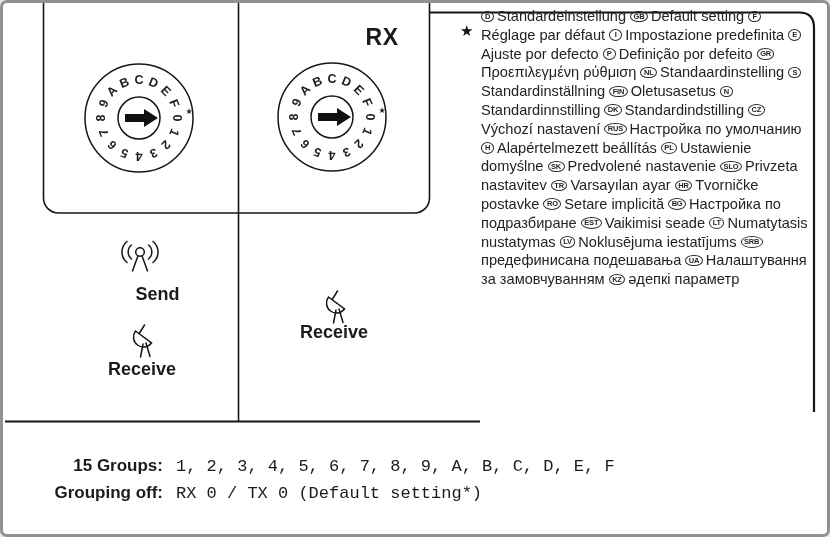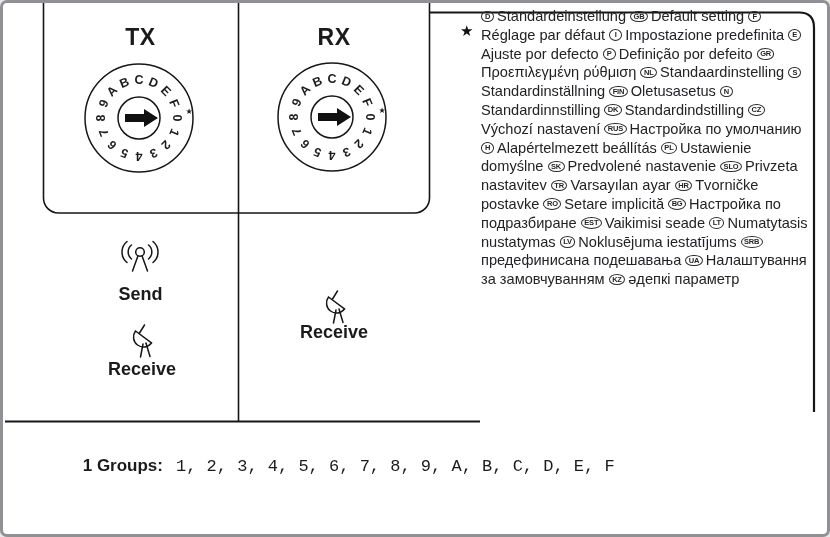--- a/index.html
+++ b/index.html
@@ -64,22 +64,21 @@
 
     <rect x="40.5" y="-18" width="386" height="228" rx="15" fill="none" stroke="#161618" stroke-width="1.6"></rect>
 
     <line x1="235.5" y1="0" x2="235.5" y2="418.5" stroke="#161618" stroke-width="1.6"></line>
 
     <line x1="2" y1="418.5" x2="477" y2="418.5" stroke="#161618" stroke-width="2"></line>
 
     <path d="M 426,9.5 H 796 Q 811,9.5 811,24.5 V 409" fill="none" stroke="#161618" stroke-width="2.2"></path>
   </svg>
 
-  <div class="abs col-label" style="left:40px;top:21px;width:195px;">TX</div>
-  <div class="abs col-label" style="left:235px;top:21px;width:192px;">RX</div>
+  <div class="abs col-label" style="left:235px;top:21px;width:192px;padding-left:48px;">RX</div>
 
   <svg class="dial-svg dial" width="120" height="120" viewBox="-60 -60 120 120" style="left:76px;top:55px;">
     <circle cx="0" cy="0" r="54" fill="none" stroke="#161618" stroke-width="1.5"></circle>
     <circle cx="0" cy="0" r="21" fill="none" stroke="#161618" stroke-width="1.5"></circle>
     <polygon points="-14,-4 5,-4 5,-9 19,0 5,9 5,4 -14,4" fill="#111"></polygon>
     <g class="dial-chars">
         <text class="dial-ch" transform="translate(38.00 0.00) rotate(90)">0</text>
         <text class="dial-ch" transform="translate(35.11 14.54) rotate(112.5)">1</text>
         <text class="dial-ch" transform="translate(26.87 26.87) rotate(135)">2</text>
         <text class="dial-ch" transform="translate(14.54 35.11) rotate(157.5)">3</text>
@@ -126,21 +125,21 @@
 
   <svg class="icon-svg" width="48" height="46" viewBox="-24 -28 48 46" style="left:113px;top:232px;" fill="none" stroke="#161618" stroke-width="1.5" stroke-linecap="round">
     <circle cx="0" cy="-11" r="4.3"></circle>
     <path d="M -2,-7.2 L -7.5,8"></path>
     <path d="M 2,-7.2 L 7.5,8"></path>
     <path d="M -8.5,-18 A 9 9 0 0 0 -8.5,-4"></path>
     <path d="M -13,-21.5 A 13.5 13.5 0 0 0 -13,-0.5"></path>
     <path d="M 8.5,-18 A 9 9 0 0 1 8.5,-4"></path>
     <path d="M 13,-21.5 A 13.5 13.5 0 0 1 13,-0.5"></path>
   </svg>
-  <div class="abs legend-label" style="left:40px;top:281px;width:195px;">Send</div>
+  <div class="abs legend-label" style="left:57px;top:281px;width:195px;">Send</div>
 
   <svg class="icon-svg" width="44" height="44" viewBox="-22 -26 44 44" style="left:119px;top:317px;" fill="none" stroke="#161618" stroke-width="1.5" stroke-linecap="round">
     <path d="M -8.5,-15 L 7.5,-3 A 10 10 0 0 1 -8.5,-15 Z"></path>
     <line x1="-4.5" y1="-13" x2="0.5" y2="-21"></line>
     <line x1="-1" y1="-2" x2="-3.5" y2="11"></line>
     <line x1="2" y1="-3" x2="6" y2="10.5"></line>
   </svg>
   <div class="abs legend-label" style="left:40px;top:356px;width:198px;">Receive</div>
 
   <svg class="icon-svg" width="44" height="44" viewBox="-22 -26 44 44" style="left:312px;top:283px;" fill="none" stroke="#161618" stroke-width="1.5" stroke-linecap="round">
@@ -151,17 +150,20 @@
   </svg>
   <div class="abs legend-label" style="left:235px;top:319px;width:192px;">Receive</div>
 
   <div class="abs note-star">★</div>
   <div class="abs note">
     <span><span class="lang-badge">D</span>Standardeinstellung <span class="lang-badge">GB</span>Default setting <span class="lang-badge">F</span>Réglage par défaut <span class="lang-badge">I</span>Impostazione predefinita <span class="lang-badge">E</span>Ajuste por defecto <span class="lang-badge">P</span>Definição por defeito <span class="lang-badge">GR</span>Προεπιλεγμένη ρύθμιση <span class="lang-badge">NL</span>Standaardinstelling <span class="lang-badge">S</span>Standardinställning <span class="lang-badge">FIN</span>Oletusasetus <span class="lang-badge">N</span>Standardinnstilling <span class="lang-badge">DK</span>Standardindstilling <span class="lang-badge">CZ</span>Výchozí nastavení <span class="lang-badge">RUS</span>Настройка по умолчанию <span class="lang-badge">H</span>Alapértelmezett beállítás <span class="lang-badge">PL</span>Ustawienie domyślne <span class="lang-badge">SK</span>Predvolené nastavenie <span class="lang-badge">SLO</span>Privzeta nastavitev <span class="lang-badge">TR</span>Varsayılan ayar <span class="lang-badge">HR</span>Tvorničke postavke <span class="lang-badge">RO</span>Setare implicită <span class="lang-badge">BG</span>Настройка по подразбиране <span class="lang-badge">EST</span>Vaikimisi seade <span class="lang-badge">LT</span>Numatytasis nustatymas <span class="lang-badge">LV</span>Noklusējuma iestatījums <span class="lang-badge">SRB</span>предефинисана подешавања <span class="lang-badge">UA</span>Налаштування за замовчуванням <span class="lang-badge">KZ</span>әдепкі параметр </span>
   </div>
 
   <div class="abs settings">
     <div class="settings-row">
-      <span class="settings-label">1 Groups:</span><span class="settings-value">1, 2, 3, 4, 5, 6, 7, 8, 9, A, B, C, D, E, F</span>
+      <span class="settings-label">15 Groups:</span><span class="settings-value">1, 2, 3, 4, 5, 6, 7, 8, 9, A, B, C, D, E, F</span>
+    </div>
+    <div class="settings-row">
+      <span class="settings-label">Grouping off:</span><span class="settings-value">RX 0 / TX 0 (Default setting*)</span>
     </div>
   </div>
 
 </div>
 
 </body></html>

